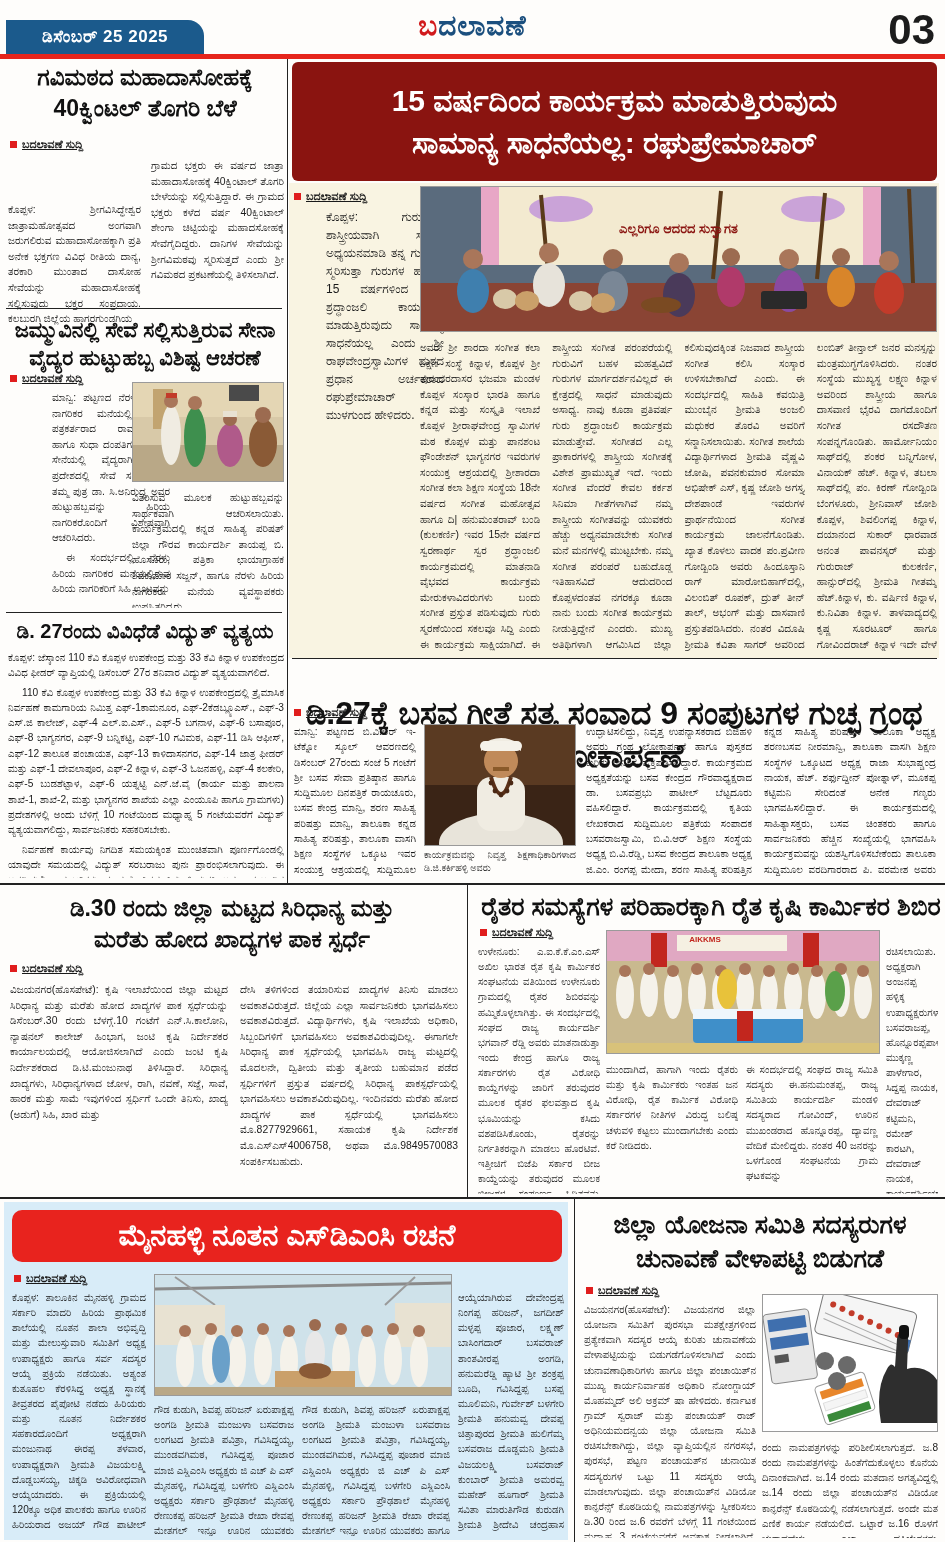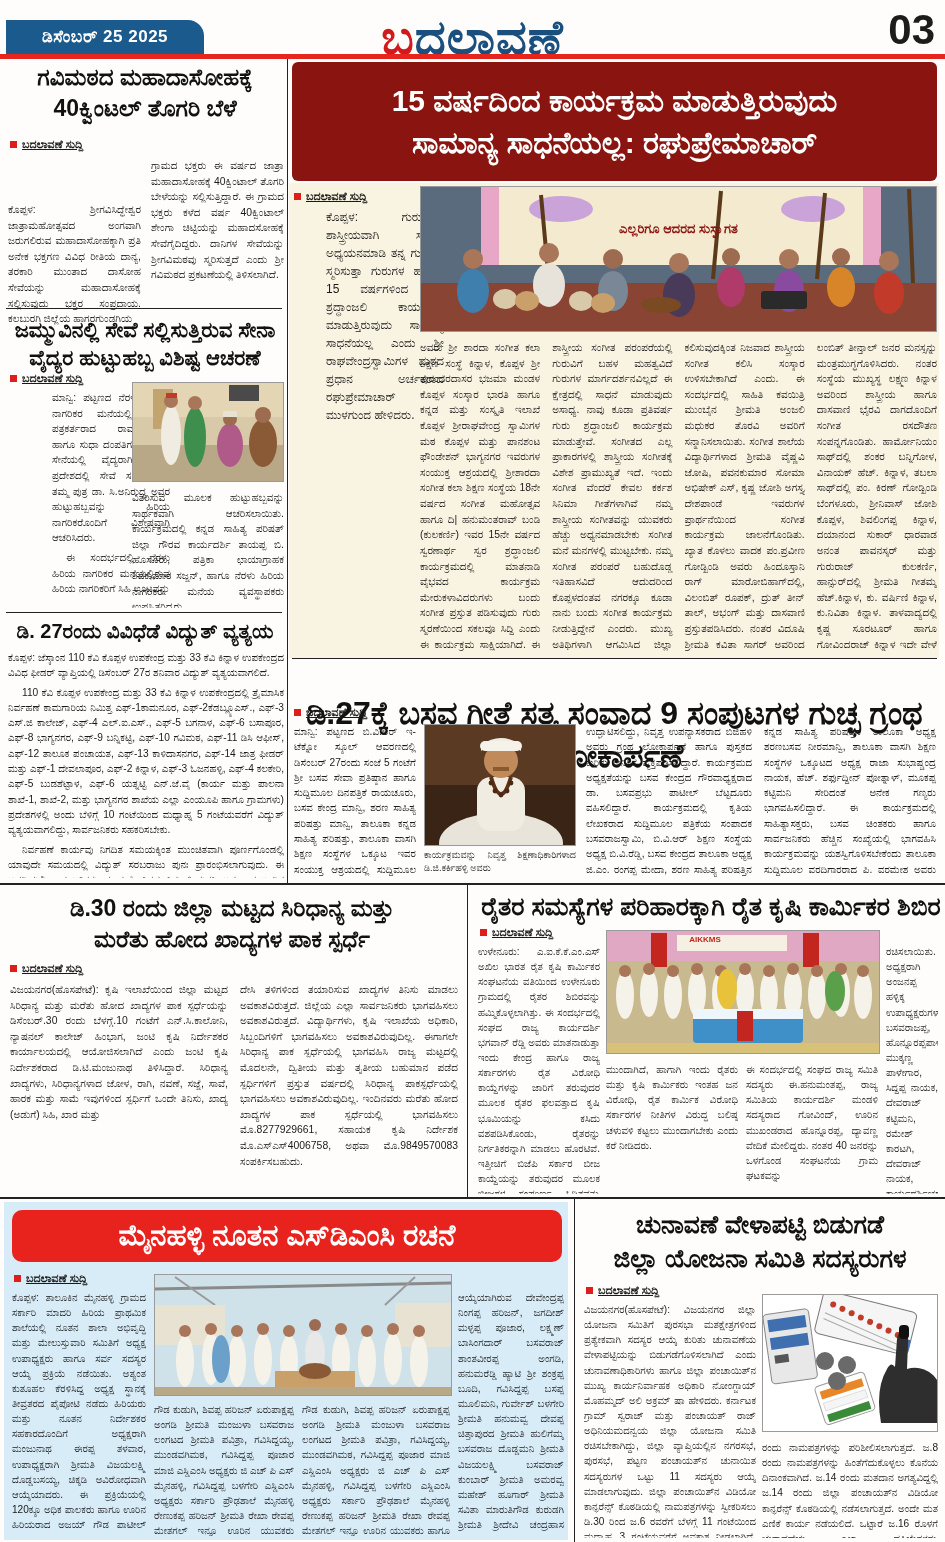--- a/index.html
+++ b/index.html
@@ -8,21 +8,21 @@
     position:relative;width:945px;height:1542px;background:#fefdfb;
     font-family:"Liberation Sans","DejaVu Sans",sans-serif;color:#1a1a1a;
     overflow:hidden;margin:0 auto;
   }
   
   .date-box{position:absolute;left:6px;top:20px;width:198px;height:34px;
     background:#1b5a8c;color:#fff;font-weight:bold;font-size:17px;
     display:flex;align-items:center;justify-content:center;
     border-radius:0 16px 0 0;letter-spacing:.5px;}
   .masthead{position:absolute;left:0;right:0;top:10px;text-align:center;
-    font-size:48px;font-weight:bold;letter-spacing:1px;}
+    font-size:28px;font-weight:bold;letter-spacing:1px;}
   .masthead .m-first{color:#d11a1c;}
   .masthead .m-rest{color:#1b4f7e;}
   .page-num{position:absolute;right:10px;top:6px;font-size:42px;font-weight:bold;color:#1c1c1c;margin-left:33px;}
   .red-bar{position:absolute;left:0;top:54px;width:945px;height:5px;background:#e6251c;}
   
   .hline{position:absolute;background:#222;height:2px;}
   .vline{position:absolute;background:#222;width:1px;}
   .headline{font-weight:bold;color:#111;text-align:center;line-height:1.35;}
   .byline-row{display:flex;align-items:center;gap:5px;font-size:11px;font-weight:bold;}
   .byline-row .sq{width:7px;height:7px;background:#e01d1d;display:inline-block;}
@@ -321,22 +321,22 @@
         <ellipse cx="160" cy="96" rx="16" ry="8" fill="#8a5a36"></ellipse>
         <rect x="0" y="112" width="298" height="10" fill="#b9a887"></rect>
       </svg>
     </div>
     <div class="ncol" style="position:absolute;left:144px;top:112px;width:140px;height:134px;font-size:10.1px;">ಗೌಡ ಕುಡುಗಿ, ಶಿವಪ್ಪ ಹರಿಜನ್ ಏರುಪಾಕ್ಷಪ್ಪ ಅಂಗಡಿ ಶ್ರೀಮತಿ ಮಂಜುಳಾ ಬಸವರಾಜ ಲಂಗಟದ ಶ್ರೀಮತಿ ಪವಿತ್ರಾ, ಗವಿಸಿದ್ದಯ್ಯ, ಮುಂಡವಗಿಮಠ, ಗವಿಸಿದ್ದಪ್ಪ ಪೂಜಾರ ಮಾಜಿ ಎಸ್ಡಿಎಂಸಿ ಅಧ್ಯಕ್ಷರು ಜಿ ಎಚ್ ಪಿ ಎಸ್ ಮೈನಹಳ್ಳಿ, ಗವಿಸಿದ್ದಪ್ಪ ಬಳಗೇರಿ ಎಸ್ಡಿಎಂಸಿ ಅಧ್ಯಕ್ಷರು ಸರ್ಕಾರಿ ಪ್ರೌಢಶಾಲೆ ಮೈನಹಳ್ಳಿ ರೇಣುಕಪ್ಪ ಹರಿಜನ್ ಶ್ರೀಮತಿ ರೇಖಾ ರೇವಪ್ಪ ಮೇತಗಲ್ ಇನ್ನೂ ಊರಿನ ಯುವಕರು ಹಾಗೂ ಹಳೇ ವಿದ್ಯಾರ್ಥಿಗಳು ಭಾಗವಹಿಸಿದ್ದರು. 3 ವರ್ಷದ ಅವಧಿಗೆ ಸದಸ್ಯರು ಗಣಗಿ</div>
     <div class="ncol" style="position:absolute;left:292px;top:112px;width:148px;height:134px;font-size:10.1px;">ಗೌಡ ಕುಡುಗಿ, ಶಿವಪ್ಪ ಹರಿಜನ್ ಏರುಪಾಕ್ಷಪ್ಪ ಅಂಗಡಿ ಶ್ರೀಮತಿ ಮಂಜುಳಾ ಬಸವರಾಜ ಲಂಗಟದ ಶ್ರೀಮತಿ ಪವಿತ್ರಾ, ಗವಿಸಿದ್ದಯ್ಯ, ಮುಂಡವಗಿಮಠ, ಗವಿಸಿದ್ದಪ್ಪ ಪೂಜಾರ ಮಾಜಿ ಎಸ್ಡಿಎಂಸಿ ಅಧ್ಯಕ್ಷರು ಜಿ ಎಚ್ ಪಿ ಎಸ್ ಮೈನಹಳ್ಳಿ, ಗವಿಸಿದ್ದಪ್ಪ ಬಳಗೇರಿ ಎಸ್ಡಿಎಂಸಿ ಅಧ್ಯಕ್ಷರು ಸರ್ಕಾರಿ ಪ್ರೌಢಶಾಲೆ ಮೈನಹಳ್ಳಿ ರೇಣುಕಪ್ಪ ಹರಿಜನ್ ಶ್ರೀಮತಿ ರೇಖಾ ರೇವಪ್ಪ ಮೇತಗಲ್ ಇನ್ನೂ ಊರಿನ ಯುವಕರು ಹಾಗೂ ಹಳೇ ವಿದ್ಯಾರ್ಥಿಗಳು ಭಾಗವಹಿಸಿದ್ದರು. 3 ವರ್ಷದ ಅವಧಿಗೆ ಸದಸ್ಯರು ಗಣಗಿ</div>
     <div class="ncol" style="position:absolute;left:448px;top:0;width:106px;height:246px;font-size:10.1px;">ಆಯ್ಕೆಯಾಗಿರುವ ದೇವೇಂದ್ರಪ್ಪ ನಿಂಗಪ್ಪ ಹರಿಜನ್, ಜಗದೀಶ್ ಮಳ್ಳಪ್ಪ ಪೂಜಾರ, ಲಕ್ಷ್ಮಣ್ ಬಾಸಿಂಗದಾರ್ ಬಸವರಾಜ್ ಶಾಂತವೀರಪ್ಪ ಅಂಗಡಿ, ಹನುಮರೆಡ್ಡಿ ಹ್ಯಾಟಿ ಶ್ರೀ ಶಂಕ್ರಪ್ಪ ಬೂದಿ, ಗವಿಸಿದ್ದಪ್ಪ ಬಸಪ್ಪ ಮೂಲಿಮನಿ, ಗುರ್ವೇಶ್ ಬಳಗೇರಿ ಶ್ರೀಮತಿ ಹನುಮವ್ವ ದೇವಪ್ಪ ಚಿತ್ತಾಪುರದ ಶ್ರೀಮತಿ ಹುಲಿಗೆಮ್ಮ ಬಸವರಾಜ ದೊಡ್ಡಮನಿ ಶ್ರೀಮತಿ ವಿಜಯಲಕ್ಷ್ಮಿ ಬಸವರಾಜ್ ಕುಂಬಾರ್ ಶ್ರೀಮತಿ ಅಮರವ್ವ ಮಹೇಶ್ ಹೂಗಾರ್ ಶ್ರೀಮತಿ ಸವಿತಾ ಮಾರುತಿಗೌಡ ಕುರುಡಗಿ ಶ್ರೀಮತಿ ಶ್ರೀದೇವಿ ಚಂದ್ರಹಾಸ ಬಾವಳ್ಳಿ ಶ್ರೀಮತಿ ರೇಖಾ ಬಸವರಾಜ್ ಪೊಲೀಸ್ ಪಾಟೀಲ್ ಶ್ರೀಮತಿ ಫಾತಿಮಾ ಬೇಗ ಖಾಜಾಹುಸೇನ್ ಬಳ್ಳುಂಚಿ, ಇವರುಗಳನ್ನೆಲ್ಲ ಶಾಲಾ ಮುಖ್ಯೋಪಾಧ್ಯಾಯ ಶಂಭುಲಿಂಗನಗೌಡ ಪಾಟೀಲ್ ಹಾಗೂ ಸಿಬ್ಬಂದಿ ವರ್ಗದವರು ಮತ್ತು ಗ್ರಾಮದ ಗುರು ಹಿರಿಯರು ಅಭಿನಂದಿಸಿದರು.</div>
   </div>
 
   <div class="headline" style="position:absolute;left:582px;top:1208px;width:356px;font-size:25px;">
+    <div>ಜಿಲ್ಲಾ ಯೋಜನಾ ಸಮಿತಿ ಸದಸ್ಯರುಗಳ</div>
     <div>ಚುನಾವಣೆ ವೇಳಾಪಟ್ಟಿ ಬಿಡುಗಡೆ</div>
-    <div>ಜಿಲ್ಲಾ ಯೋಜನಾ ಸಮಿತಿ ಸದಸ್ಯರುಗಳ</div>
   </div>
   <div class="byline-row" style="position:absolute;left:586px;top:1284px;">
     <span class="sq"></span>
     <span class="bl">ಬದಲಾವಣೆ ಸುದ್ದಿ</span>
   </div>
   <div class="ncol" style="position:absolute;left:584px;top:1302px;width:172px;height:236px;font-size:10.1px;">ವಿಜಯನಗರ(ಹೊಸಪೇಟೆ): ವಿಜಯನಗರ ಜಿಲ್ಲಾ ಯೋಜನಾ ಸಮಿತಿಗೆ ಪುರಸಭಾ ಮತಕ್ಷೇತ್ರಗಳಿಂದ ಪ್ರತ್ಯೇಕವಾಗಿ ಸದಸ್ಯರ ಆಯ್ಕೆ ಕುರಿತು ಚುನಾವಣೆಯ ವೇಳಾಪಟ್ಟಿಯನ್ನು ಬಿಡುಗಡೆಗೊಳಿಸಲಾಗಿದೆ ಎಂದು ಚುನಾವಣಾಧಿಕಾರಿಗಳು ಹಾಗೂ ಜಿಲ್ಲಾ ಪಂಚಾಯಿತ್‌ನ ಮುಖ್ಯ ಕಾರ್ಯನಿರ್ವಾಹಕ ಅಧಿಕಾರಿ ನೋಂಗ್ಜಾಯ್ ಮೊಹಮ್ಮದ್ ಅಲಿ ಅಕ್ರಮ್ ಷಾ ಹೇಳಿದರು. ಕರ್ನಾಟಕ ಗ್ರಾಮ್ ಸ್ವರಾಜ್ ಮತ್ತು ಪಂಚಾಯತ್ ರಾಜ್ ಅಧಿನಿಯಮದನ್ವಯ ಜಿಲ್ಲಾ ಯೋಜನಾ ಸಮಿತಿ ರಚಿಸಬೇಕಾಗಿದ್ದು, ಜಿಲ್ಲಾ ವ್ಯಾಪ್ತಿಯಲ್ಲಿನ ನಗರಸಭೆ, ಪುರಸಭೆ, ಪಟ್ಟಣ ಪಂಚಾಯತ್‌ನ ಚುನಾಯಿತ ಸದಸ್ಯರುಗಳ ಒಟ್ಟು 11 ಸದಸ್ಯರು ಆಯ್ಕೆ ಮಾಡಲಾಗುವುದು. ಜಿಲ್ಲಾ ಪಂಚಾಯಿತ್‌ನ ವಿಡಿಯೋ ಕಾನ್ಫರೆನ್ಸ್ ಕೊಠಡಿಯಲ್ಲಿ ನಾಮಪತ್ರಗಳನ್ನು ಸ್ವೀಕರಿಸಲು ಡಿ.30 ರಿಂದ ಜ.6 ರವರೆಗೆ ಬೆಳಗ್ಗೆ 11 ಗಂಟೆಯಿಂದ ಮಧ್ಯಾಹ್ನ 3 ಗಂಟೆಯವರೆಗೆ ಅವಕಾಶ ನೀಡಲಾಗಿದೆ. ಜ.7</div>
   <div class="photo" style="left:762px;top:1294px;width:176px;height:138px;background:#fff;">
     <svg width="176" height="138" viewBox="0 0 176 138">
       <rect width="176" height="138" fill="#ffffff"></rect>
       <g transform="rotate(-8 30 50)">

